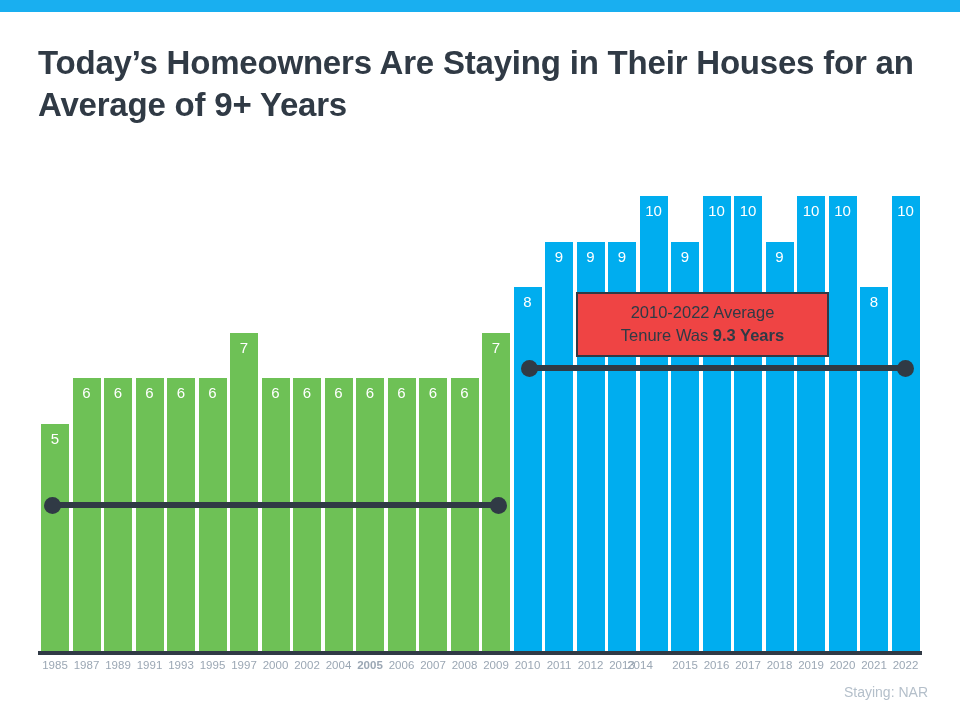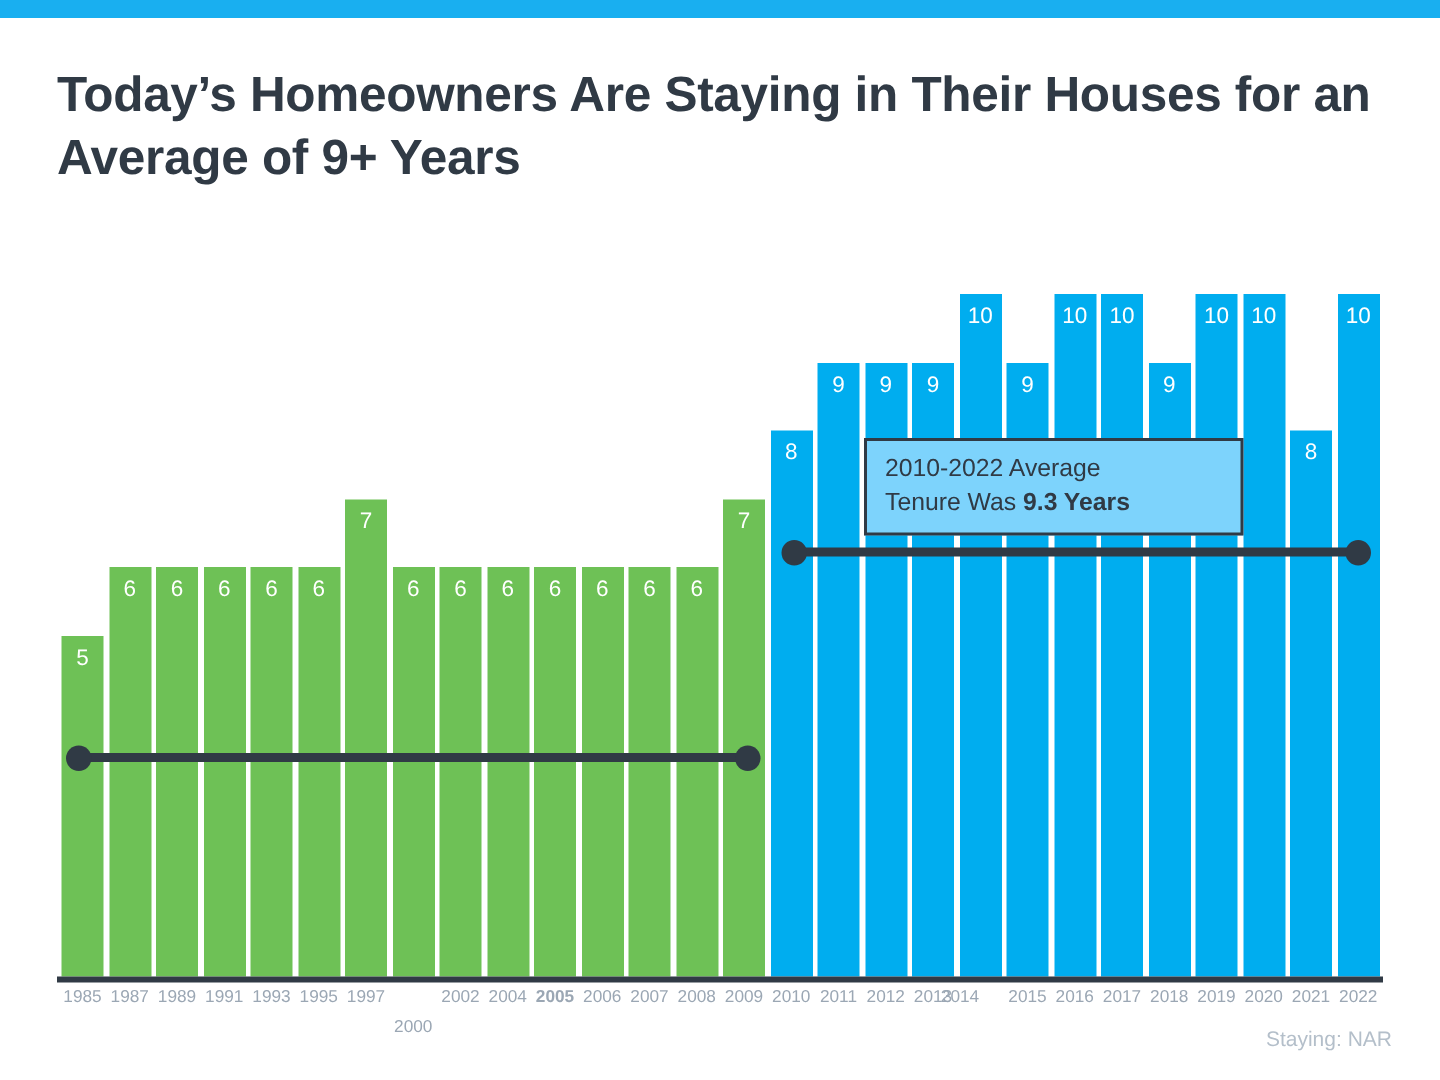--- a/index.html
+++ b/index.html
@@ -78,23 +78,24 @@
   }
   .dumbbell-dot {
     position: absolute;
     width: 17px;
     height: 17px;
     border-radius: 50%;
     background: #303A45;
   }
   .callout {
     position: absolute;
-    background: #7dd3fc;
+    background: #ef4444;
     border: 2px solid #303A45;
     box-sizing: border-box;
+    text-align: center;
     color: #303A45;
     font-size: 16.5px;
     line-height: 23px;
     padding: 7px 12px 8px 12px;
   }
   .callout .line2 b { font-weight: bold; }
   #source-note {
     position: absolute;
     right: 32px;
     top: 684px;
@@ -214,21 +215,21 @@
 
   <div id="axis-line"></div>
   <div id="ticks-container">
       <div class="tick-label" style="left: 38px; width: 34px;">1985</div>
       <div class="tick-label" style="left: 69.5px; width: 34px;">1987</div>
       <div class="tick-label" style="left: 101px; width: 34px;">1989</div>
       <div class="tick-label" style="left: 132.5px; width: 34px;">1991</div>
       <div class="tick-label" style="left: 164px; width: 34px;">1993</div>
       <div class="tick-label" style="left: 195.5px; width: 34px;">1995</div>
       <div class="tick-label" style="left: 227px; width: 34px;">1997</div>
-      <div class="tick-label" style="left: 258.5px; width: 34px; margin-top: 20px;">2000</div>
+      <div class="tick-label" style="left: 258.5px; width: 34px;">2000</div>
       <div class="tick-label" style="left: 290px; width: 34px;">2002</div>
       <div class="tick-label" style="left: 321.5px; width: 34px;">2004</div>
       <div class="tick-label" style="left: 353px; width: 34px; font-weight: bold;">2005</div>
       <div class="tick-label" style="left: 384.5px; width: 34px;">2006</div>
       <div class="tick-label" style="left: 416px; width: 34px;">2007</div>
       <div class="tick-label" style="left: 447.5px; width: 34px;">2008</div>
       <div class="tick-label" style="left: 479px; width: 34px;">2009</div>
       <div class="tick-label" style="left: 510.5px; width: 34px;">2010</div>
       <div class="tick-label" style="left: 542px; width: 34px;">2011</div>
       <div class="tick-label" style="left: 573.5px; width: 34px;">2012</div>

